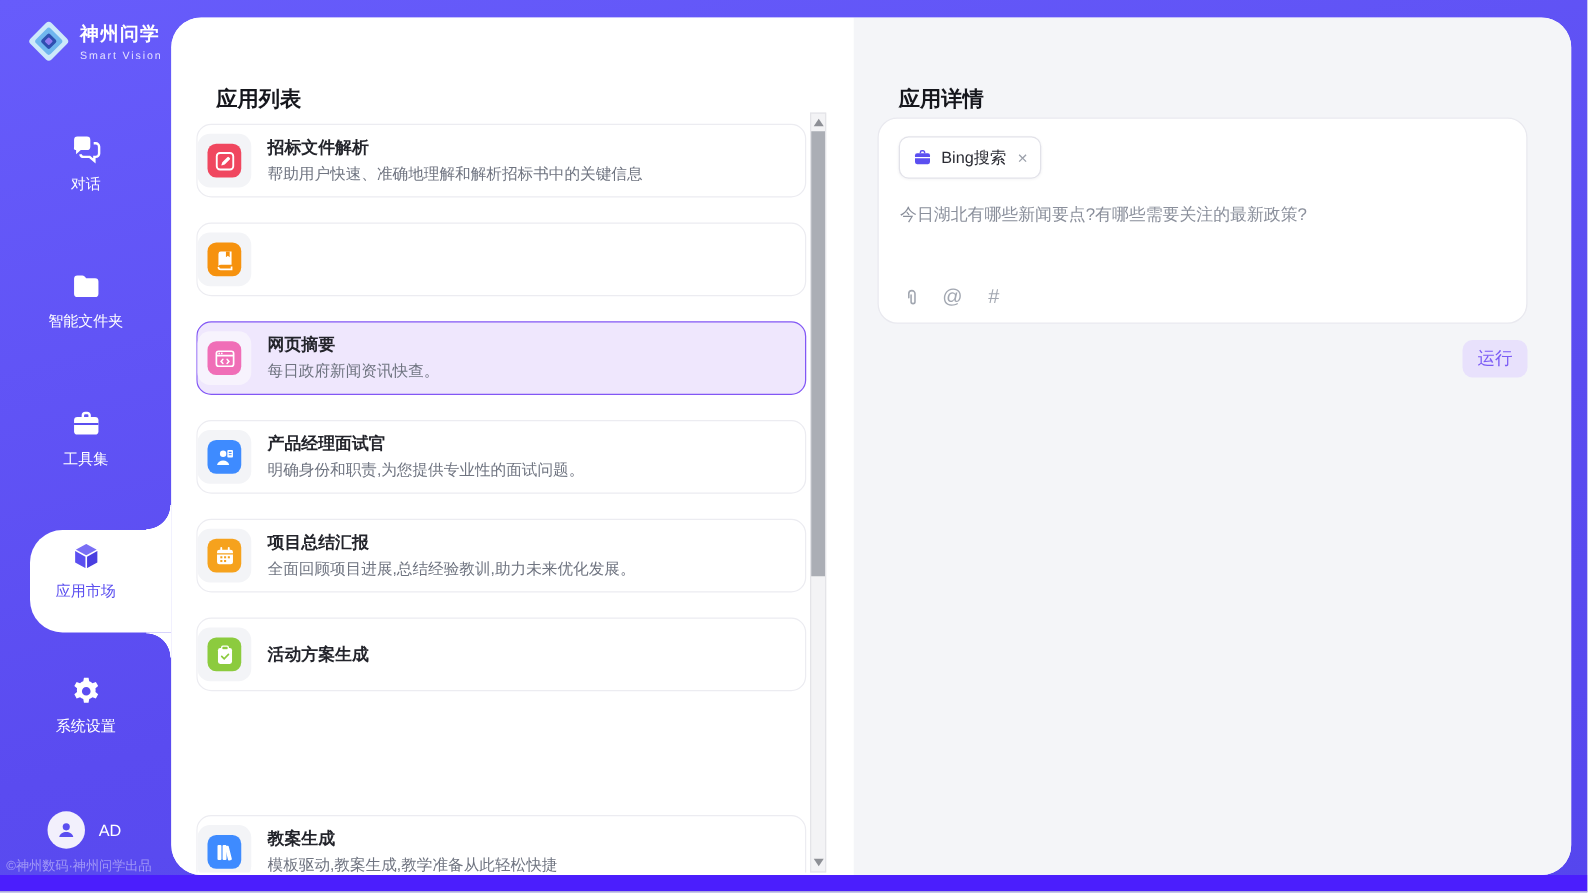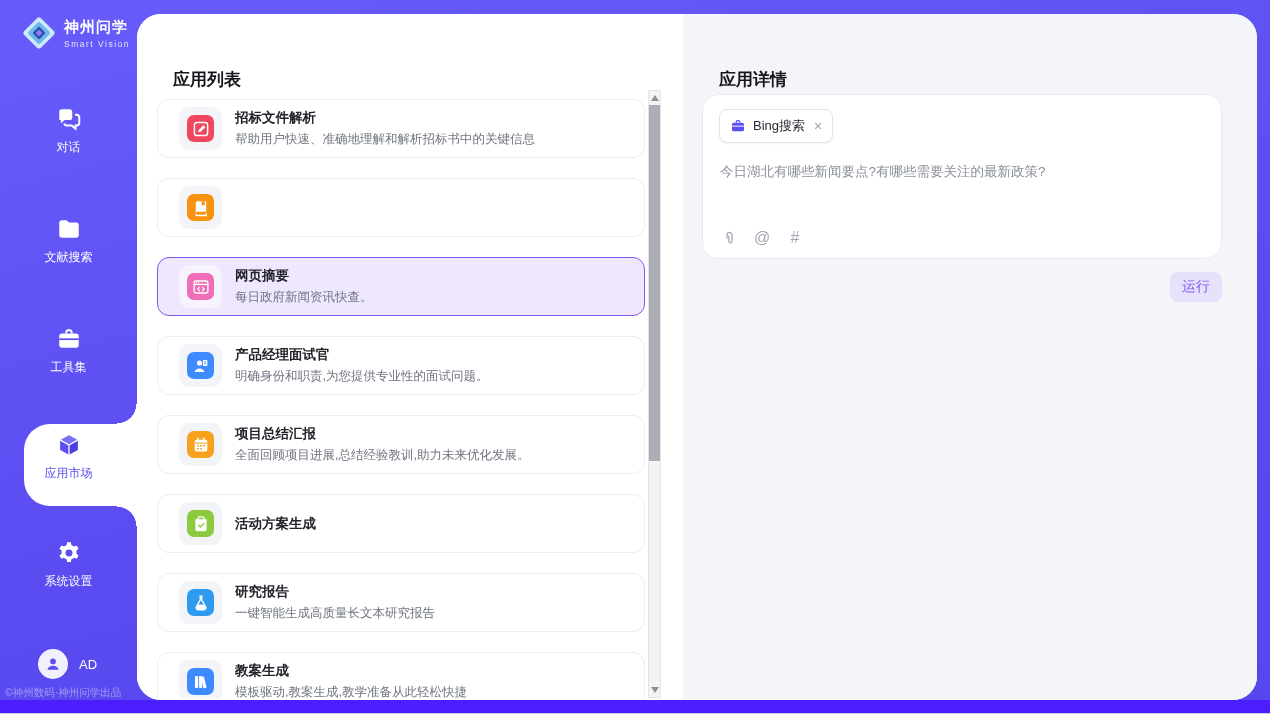--- a/index.html
+++ b/index.html
@@ -35,21 +35,21 @@
   
   .main-card{position:absolute;left:137px;top:14px;width:1120px;height:686px;
              border-radius:24px;overflow:hidden;display:flex;z-index:2;background:#fff;}
   .list-panel{position:relative;width:546px;background:#fff;}
   .detail-panel{position:relative;width:574px;background:#F4F5F8;}
   .panel-title{position:absolute;top:38px;left:20px;margin:16px;font-size:17px;font-weight:700;color:#15161C;}
   
   .list-viewport{position:absolute;left:20px;top:80px;width:492px;height:604px;overflow:hidden;}
   .card{position:absolute;left:0;width:488px;height:59px;background:#fff;border:1px solid #ECECF1;
         border-radius:12px;box-sizing:border-box;display:flex;align-items:center;
-        padding:0 21px;gap:13px;cursor:pointer;}
+        padding:0 0;gap:13px;cursor:pointer;}
   .card.selected{background:#EFE7FD;border:1px solid #8257F5;}
   .tile{width:43px;height:43px;border-radius:10px;background:#F3F4F7;display:flex;
         align-items:center;justify-content:center;flex:none;}
   .card.selected .tile{background:#F7F3FD;}
   .icon-chip{width:27px;height:27px;border-radius:7px;display:flex;align-items:center;justify-content:center;}
   .icon-chip svg{width:18px;height:18px;}
   .card-text{display:flex;flex-direction:column;gap:4px;min-width:0;}
   .card-title{font-size:13.5px;font-weight:700;color:#23242B;white-space:nowrap;}
   .card-desc{font-size:12.5px;color:#6F7480;white-space:nowrap;overflow:hidden;}
   
@@ -110,21 +110,21 @@
           <span class="nav-icon"><svg viewBox="0 0 24 24">
               <path d="M3 5.5A2.5 2.5 0 0 1 5.5 3h7A2.5 2.5 0 0 1 15 5.5v5a2.5 2.5 0 0 1-2.5 2.5H8l-3.5 3v-3h-1A2.5 2.5 0 0 1 3 10.5z" fill="#fff"></path>
               <path d="M17.5 8H19a2.5 2.5 0 0 1 2.5 2.5v5A2.5 2.5 0 0 1 19 18h-1v3l-3.5-3H10a2.5 2.5 0 0 1-2.4-2" fill="none" stroke="#fff" stroke-width="1.8"></path>
             </svg></span>
           <span class="nav-label">对话</span>
         </div>
         <div class="nav-item" style="top: 216px;">
           <span class="nav-icon"><svg viewBox="0 0 24 24">
               <path d="M3 6.5A2.5 2.5 0 0 1 5.5 4h3.6a2 2 0 0 1 1.5.7L12 6h6.5A2.5 2.5 0 0 1 21 8.5v9A2.5 2.5 0 0 1 18.5 20h-13A2.5 2.5 0 0 1 3 17.5z" fill="#fff"></path>
             </svg></span>
-          <span class="nav-label">文献搜索</span>
+          <span class="nav-label">智能文件夹</span>
         </div>
         <div class="nav-item" style="top: 326px;">
           <span class="nav-icon"><svg viewBox="0 0 24 24">
               <path d="M9.5 7V5.8A1.8 1.8 0 0 1 11.3 4h1.4a1.8 1.8 0 0 1 1.8 1.8V7" fill="none" stroke="#fff" stroke-width="1.8"></path>
               <rect x="3" y="7" width="18" height="13" rx="2.5" fill="#fff"></rect>
               <path d="M3 12.2h18" stroke="#5B4FF0" stroke-width="1.6"></path>
             </svg></span>
           <span class="nav-label underline">工具集</span>
         </div>
         <div class="nav-item active" style="top: 432px;">
@@ -244,34 +244,20 @@
               <span class="icon-chip" style="background: rgb(140, 203, 62);">
                 <svg viewBox="0 0 24 24">
                   <rect x="4.5" y="4.5" width="15" height="17" rx="2.5" fill="#fff"></rect>
                   <rect x="8.5" y="2.5" width="7" height="4" rx="1.2" fill="#8CCB3E" stroke="#fff" stroke-width="1.4"></rect>
                   <path d="M8.5 13.5l2.6 2.6 4.6-4.8" fill="none" stroke="#8CCB3E" stroke-width="1.8" stroke-linecap="round"></path>
                 </svg>
               </span>
             </span>
             <div class="card-text">
               <div class="card-title">活动方案生成</div>
-            </div>
-          </div>
-          <div class="card" style="top: 479px;">
-            <span class="tile">
-              <span class="icon-chip" style="background: rgb(46, 155, 240);">
-                <svg viewBox="0 0 24 24">
-                  <path d="M9.8 3h4.4M11 3v5.2L5.9 16.9A2.6 2.6 0 0 0 8.2 21h7.6a2.6 2.6 0 0 0 2.3-4.1L13 8.2V3" fill="none" stroke="#fff" stroke-width="1.8"></path>
-                  <path d="M8 14l8 .2 2 3.5a1.6 1.6 0 0 1-1.4 2.3H7.4A1.6 1.6 0 0 1 6 17.6z" fill="#fff"></path>
-                </svg>
-              </span>
-            </span>
-            <div class="card-text">
-              <div class="card-title">研究报告</div>
-              <div class="card-desc">一键智能生成高质量长文本研究报告</div>
             </div>
           </div>
           <div class="card" style="top: 558px;">
             <span class="tile">
               <span class="icon-chip" style="background: rgb(62, 139, 255);">
                 <svg viewBox="0 0 24 24">
                   <rect x="4" y="4" width="4.2" height="16" rx="1" fill="#fff"></rect>
                   <rect x="9.4" y="4" width="4.2" height="16" rx="1" fill="#fff"></rect>
                   <rect x="13.5" y="4.8" width="4.2" height="15.6" rx="1" transform="rotate(-14 15.6 12.6)" fill="#fff"></rect>
                 </svg>

